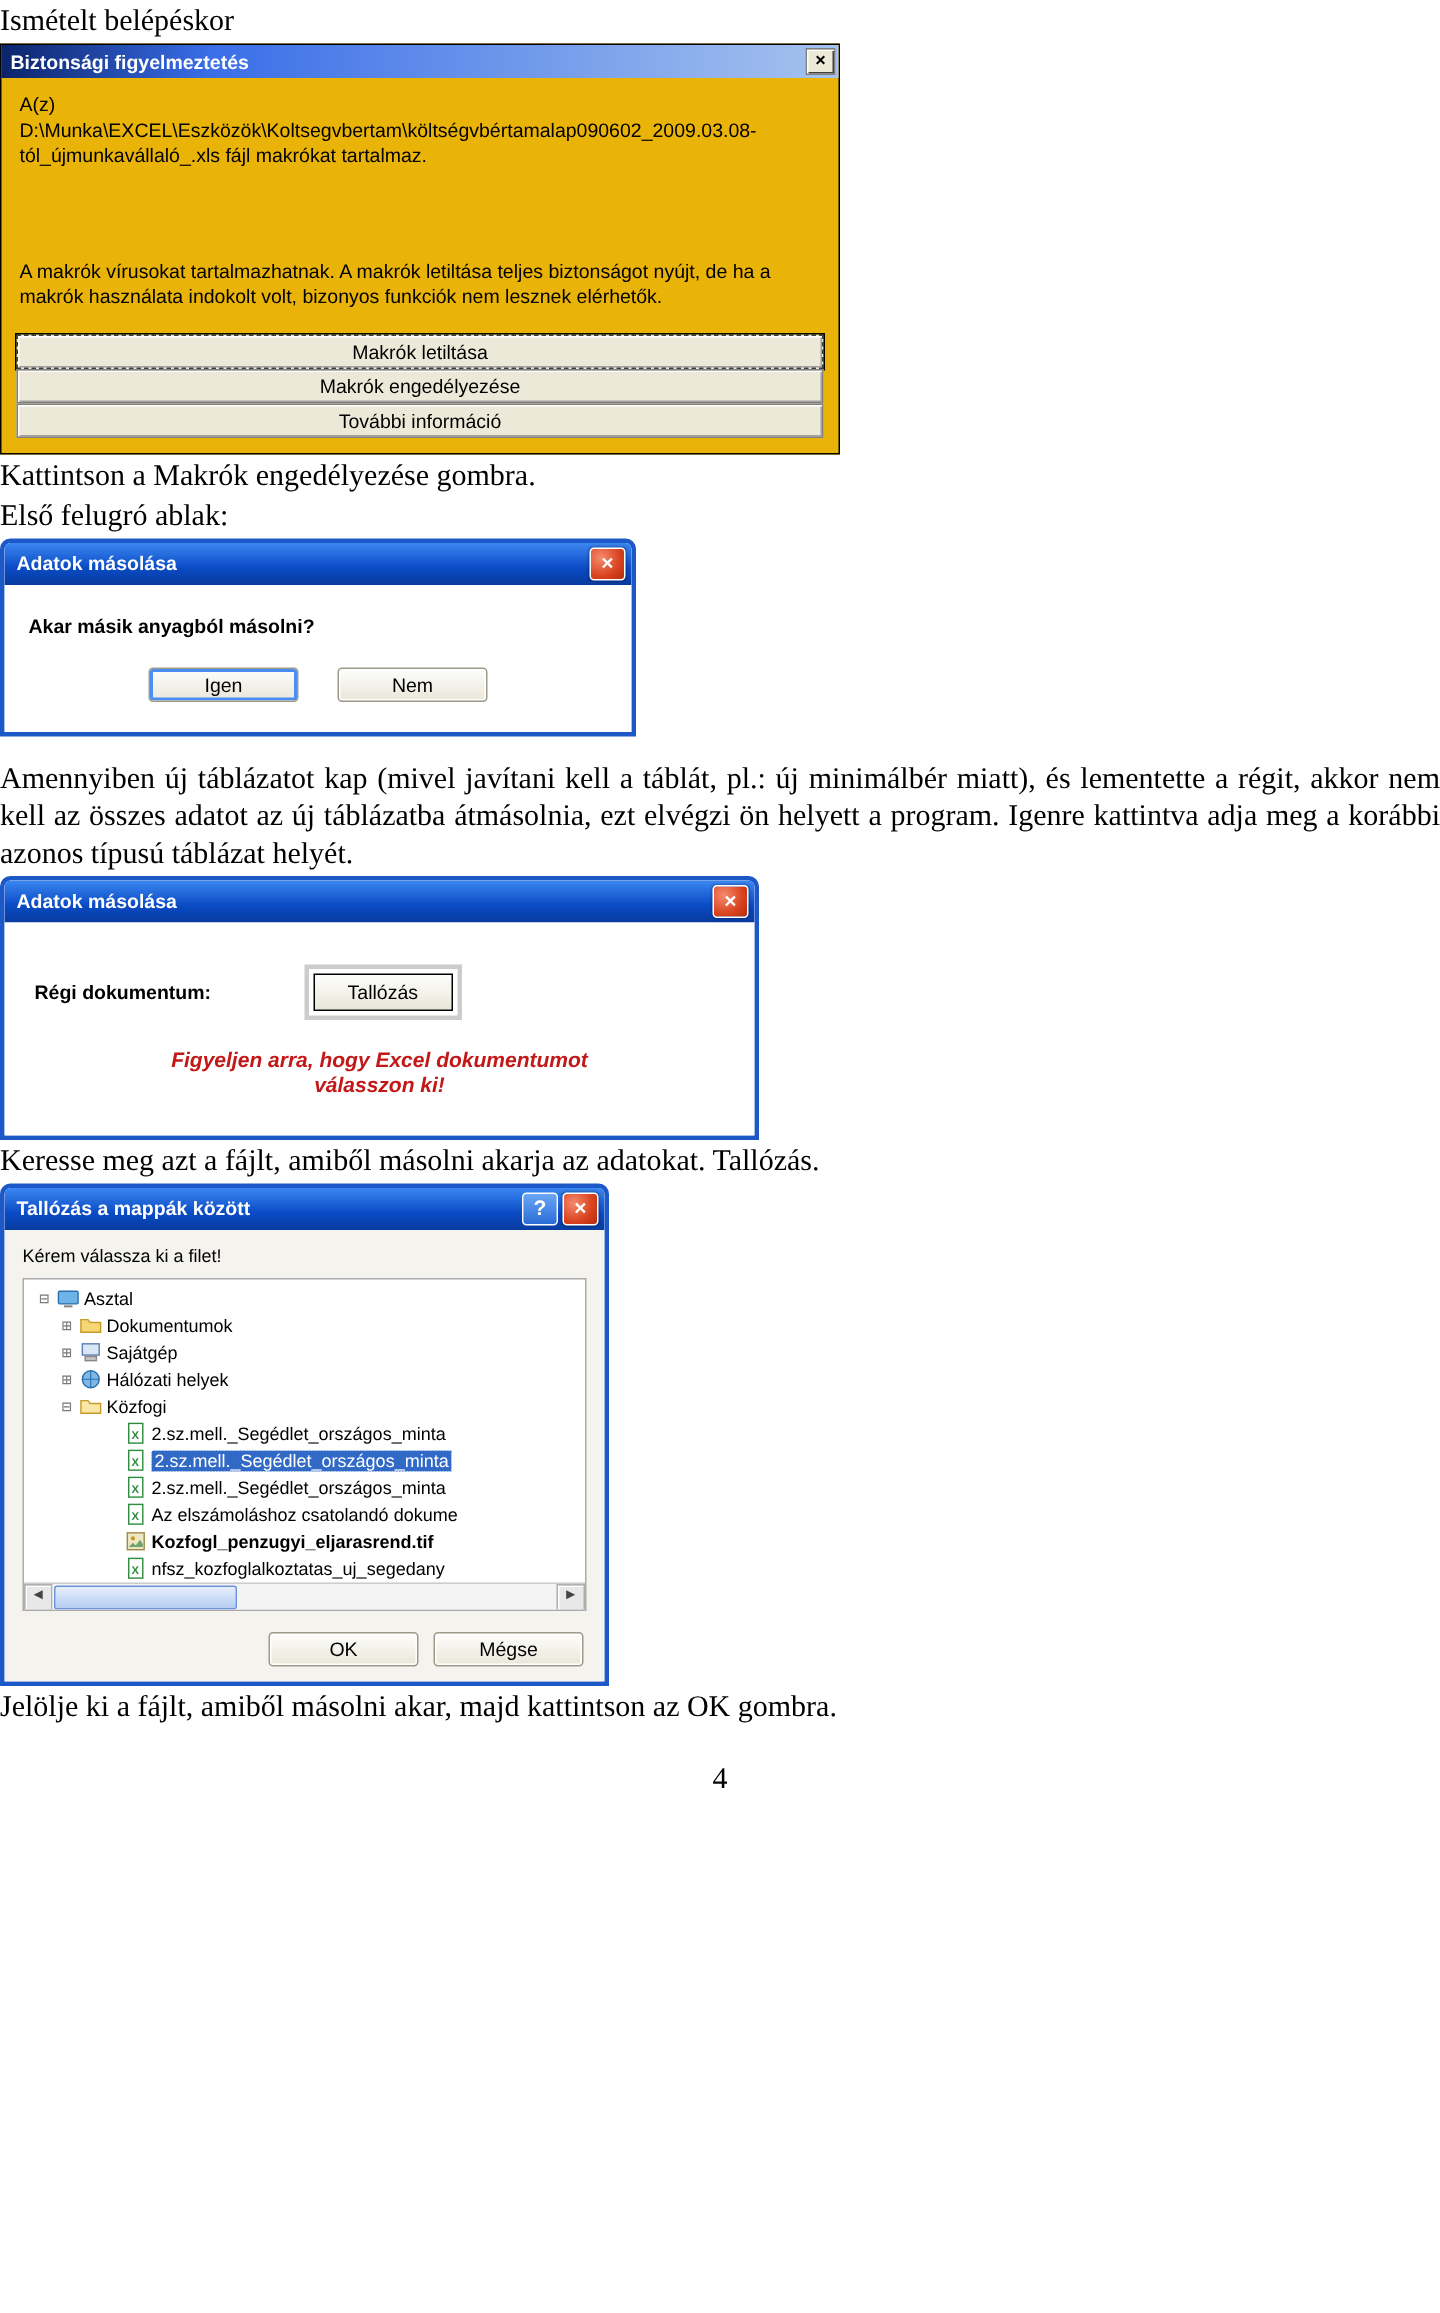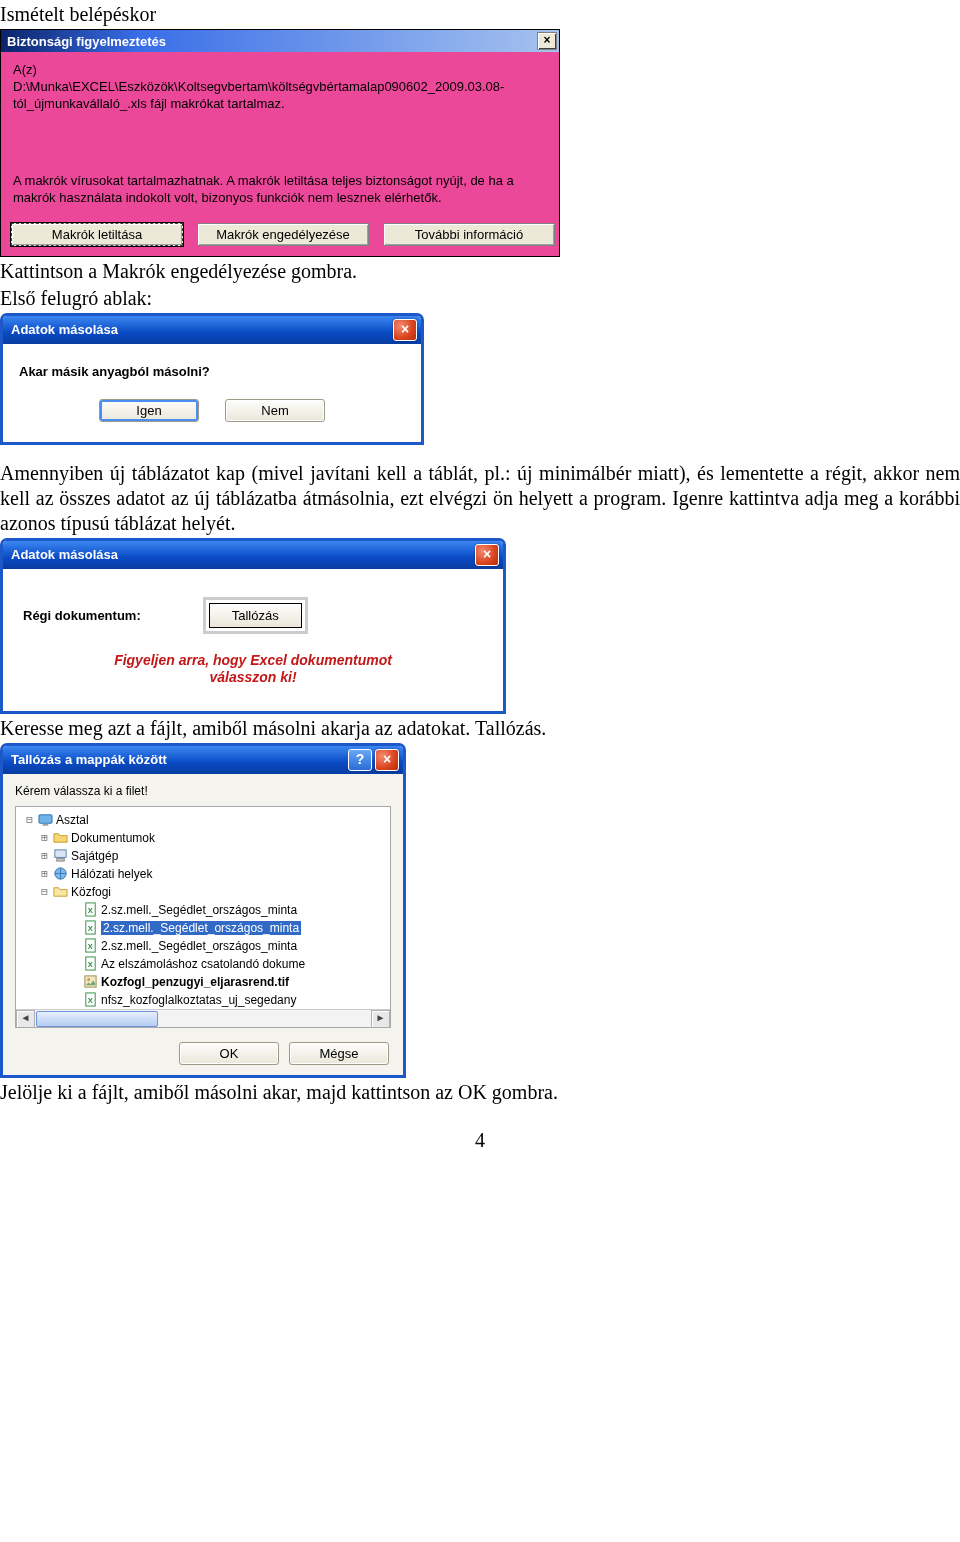--- a/index.html
+++ b/index.html
@@ -14,21 +14,21 @@
   .para {
     margin: 2px 0;
     line-height: 1.25;
   }
   .justify { text-align: justify; }
 
   
   .dlg-classic {
     width: 558px;
     border: 1px solid #000;
-    background: #ec4899;
+    background: #eab308;
     font-family: Tahoma, Verdana, sans-serif;
     font-size: 13px;
     margin-top: 2px;
   }
   .dlg-classic .titlebar {
     display: flex;
     align-items: center;
     height: 22px;
     background: linear-gradient(to right, #0a246a 0%, #3a6ee8 25%, #a6c3ee 100%);
     color: #fff;
@@ -42,21 +42,21 @@
     border: 1px solid #808080;
     box-shadow: inset 1px 1px 0 #fff, inset -1px -1px 0 #404040;
     color: #000;
     font-family: Tahoma, sans-serif;
     font-size: 12px;
     line-height: 14px;
     text-align: center;
     font-weight: bold;
   }
   .dlg-classic .body { padding: 10px 12px 10px 12px; }
-  .dlg-classic .btnrow { display: flex; gap: 14px; padding: 6px 10px 10px; }
+  .dlg-classic .btnrow { display: flex; padding: 6px 10px 10px; flex-direction: column; }
   .btn-classic {
     background: #ece9d8;
     border: 1px solid #808080;
     box-shadow: inset 1px 1px 0 #fff, inset -1px -1px 0 #a0a0a0;
     padding: 3px 10px;
     font-family: Tahoma, sans-serif;
     font-size: 13px;
     min-width: 150px;
     text-align: center;
   }

